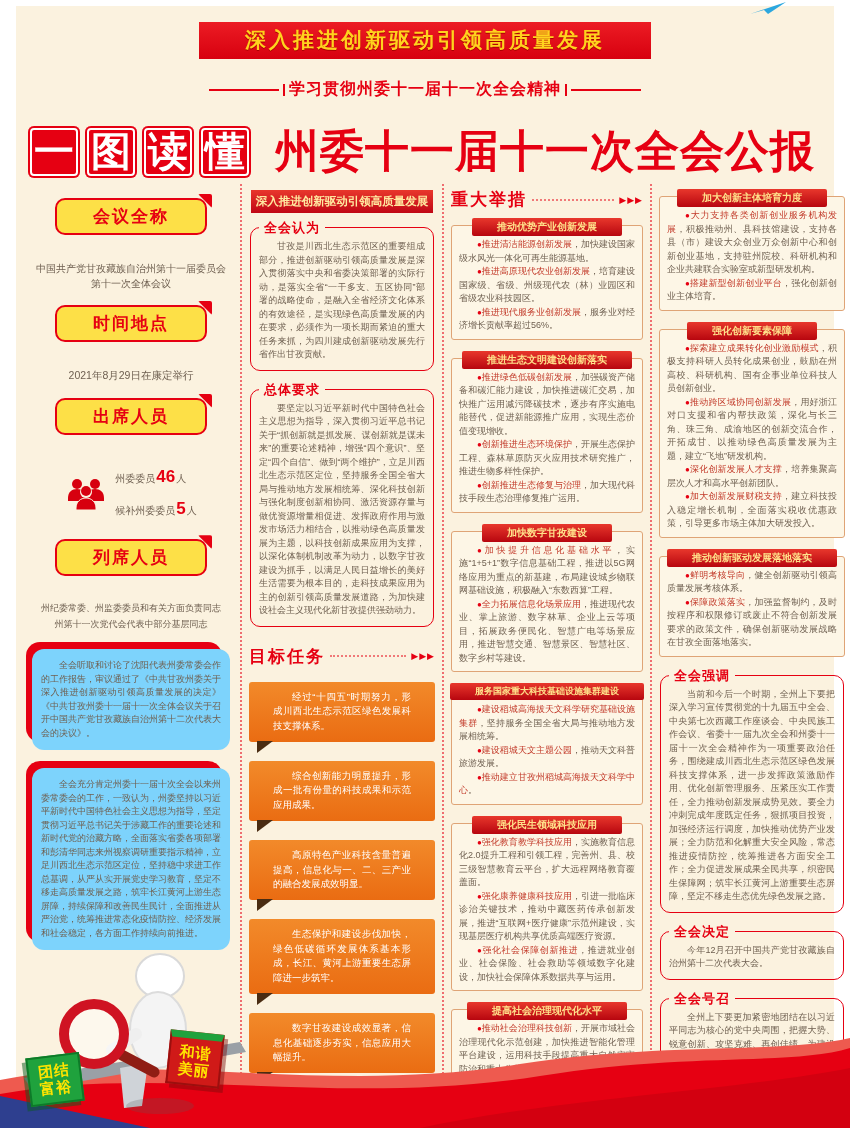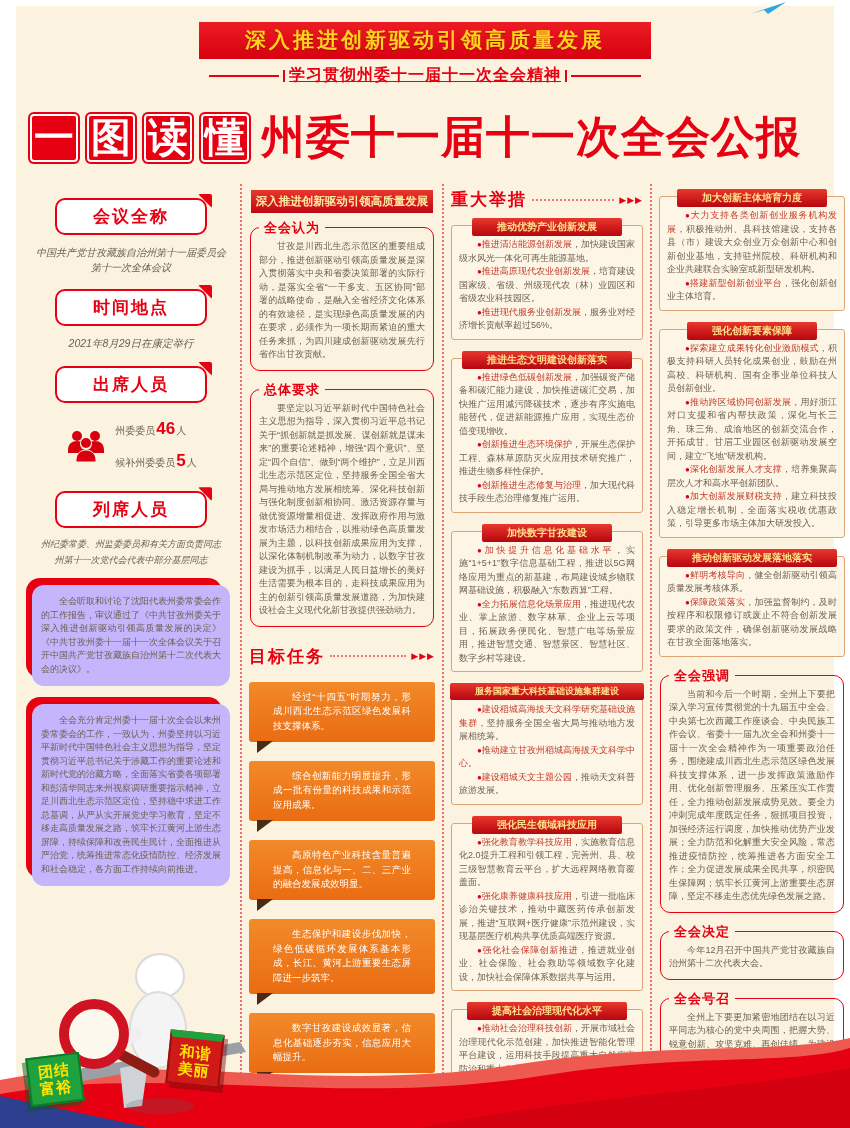--- a/index.html
+++ b/index.html
@@ -5,57 +5,57 @@
   * { margin:0; padding:0; box-sizing:border-box; }
   body { font-family:"Liberation Sans", sans-serif; background:#fff; }
   .page { position:relative; width:850px; height:1128px; background:#fff; overflow:hidden; }
   .poster { position:absolute; left:16px; top:6px; width:818px; height:1116px; background:#fbf2df; }
 
   
   .top-banner { width:452px; margin:16px auto 0; background:linear-gradient(180deg,#ec1c24,#d7000f);
     text-align:center; padding:4px 0 5px; }
   .top-banner span { font-size:21px; font-weight:bold; letter-spacing:3px;
     color:#ffd21e; text-shadow:0 1px 0 #a00; }
-  .sub-banner { display:flex; align-items:center; justify-content:center; margin-top:6px; color:#e60012;text-decoration:underline; }
+  .sub-banner { display:flex; align-items:center; justify-content:center; margin-top:20px; color:#e60012; }
   .sb-line { width:70px; height:0; border-top:2px solid #e60012; }
   .sb-bar { width:2px; height:12px; background:#e60012; margin:0 4px; }
   .sub-banner b { font-size:16px; letter-spacing:1px; }
 
   
   .title-row { display:flex; align-items:center; margin:22px 10px 0 12px; }
   .badge { display:flex; gap:5px; }
   .badge span { width:52px; height:52px; background:#e60012; color:#fff; border-radius:6px;
     font-size:40px; font-weight:bold; display:flex; align-items:center; justify-content:center;
     box-shadow:inset 0 0 0 2px #e60012, inset 0 0 0 4px #fff; }
-  .main-title { color:#e60012; font-size:44px; font-weight:bold; letter-spacing:1px; margin-left:10px; white-space:nowrap; }
+  .main-title { color:#e60012; font-size:44px; font-weight:bold; letter-spacing:1px; margin-left:24px; white-space:nowrap; }
 
   
   .columns { position:absolute; left:12px; top:178px; width:826px; height:938px; display:flex; }
   .col { height:100%; }
   .col1 { width:212px; padding:0 8px 0 2px; }
   .col2 { width:202px; padding:0 7px; border-left:2px dotted rgba(230,0,18,.55); }
   .col3 { width:208px; padding:0 7px; border-left:2px dotted rgba(230,0,18,.55); }
   .col4 { width:204px; padding:0 7px; border-left:2px dotted rgba(230,0,18,.55); border-right:2px dotted rgba(230,0,18,.55); }
 
   .txt { color:#6f6051; font-size:9px; line-height:1.5; text-align:justify; }
   .ind { text-indent:2em; }
 
   
-  .tag { position:relative; width:152px; margin:14px auto 10px; background:#ffffff; border:2px solid #e60012;
+  .tag { position:relative; width:152px; margin:14px auto 26px; background:#fde047; border:2px solid #e60012;
     border-radius:10px; text-align:center; padding:5px 0; color:#e60012; font-weight:bold; font-size:17px; letter-spacing:2px; }
   .fold { position:absolute; right:-7px; top:-6px; width:14px; height:14px; background:#e60012;
     clip-path:polygon(0 0,100% 0,100% 100%); border-radius:2px; }
-  .c-text { text-align:center; margin:2px 6px 6px;font-style:italic; }
+  .c-text { text-align:center; margin:2px 6px 6px; }
   .attend { display:flex; align-items:center; justify-content:center; gap:8px; margin:6px 0 2px; }
   .attend-rows { color:#6f6051; font-size:10px; line-height:1.9; }
   .attend-rows .num { color:#e60012; font-size:17px; font-weight:bold; padding:0 1px; }
 
   .rbox { position:relative; margin:18px 2px 0; }
   .rbox-sh { position:absolute; left:-6px; top:-7px; right:8px; bottom:8px; background:#e60012; border-radius:14px; }
-  .rbox-in { position:relative; background:#c4b5fd; border-radius:12px; padding:10px 9px; }
+  .rbox-in { position:relative; background:#7dd3fc; border-radius:12px; padding:10px 9px; }
 
   
   .ribbon { position:relative; margin:6px 2px 14px; background:linear-gradient(180deg,#e8372c,#c00715);
     color:#ffe9a0; font-size:11.5px; font-weight:bold; text-align:center; padding:4px 0; }
   .kb { position:relative; border:1.5px solid #e60012; border-radius:10px; padding:12px 8px 8px; margin:14px 1px 18px; }
   .kb-title { position:absolute; top:-9px; left:8px; background:#fbf2df; padding:0 5px;
     color:#e60012; font-weight:bold; font-size:13px; letter-spacing:1px; }
   .kb-line { position:absolute; top:-1px; left:88px; right:12px; border-top:1.5px solid #e60012; }
 
   .sec-head { display:flex; align-items:center; margin:4px 0 14px; }
@@ -226,22 +226,22 @@
 
         <div class="ms-box">
           <div class="msb">加快数字甘孜建设</div>
           <p class="bt"><span class="dot">●</span><span class="lead">加快提升信息化基础水平</span><span>，实施“1+5+1”数字信息基础工程，推进以5G网络应用为重点的新基建，布局建设城乡物联网基础设施，积极融入“东数西算”工程。</span></p>
           <p class="bt"><span class="dot">●</span><span class="lead">全力拓展信息化场景应用</span><span>，推进现代农业、掌上旅游、数字林草、企业上云等项目，拓展政务便民化、智慧广电等场景应用，推进智慧交通、智慧景区、智慧社区、数字乡村等建设。</span></p>
         </div>
 
         <div class="ms-box">
           <div class="msb" style="font-size:9px;">服务国家重大科技基础设施集群建设</div>
           <p class="bt"><span class="dot">●</span><span class="lead">建设稻城高海拔天文科学研究基础设施集群</span><span>，坚持服务全国全省大局与推动地方发展相统筹。</span></p>
+          <p class="bt"><span class="dot">●</span><span class="lead">建设稻城天文主题公园</span><span>，推动天文科普旅游发展。</span></p>
           <p class="bt"><span class="dot">●</span><span class="lead">推动建立甘孜州稻城高海拔天文科学中心</span><span>。</span></p>
-          <p class="bt"><span class="dot">●</span><span class="lead">建设稻城天文主题公园</span><span>，推动天文科普旅游发展。</span></p>
         </div>
 
         <div class="ms-box">
           <div class="msb">强化民生领域科技应用</div>
           <p class="bt"><span class="dot">●</span><span class="lead">强化教育教学科技应用</span><span>，实施教育信息化2.0提升工程和引领工程，完善州、县、校三级智慧教育云平台，扩大远程网络教育覆盖面。</span></p>
           <p class="bt"><span class="dot">●</span><span class="lead">强化康养健康科技应用</span><span>，引进一批临床诊治关键技术，推动中藏医药传承创新发展，推进“互联网+医疗健康”示范州建设，实现基层医疗机构共享优质高端医疗资源。</span></p>
           <p class="bt"><span class="dot">●</span><span class="lead">强化社会保障创新推进</span><span>，推进就业创业、社会保险、社会救助等领域数字化建设，加快社会保障体系数据共享与运用。</span></p>
         </div>
 
         <div class="ms-box">
@@ -255,21 +255,21 @@
       <div class="col col4">
         <div class="ms-box" style="margin-top:12px;">
           <div class="msb">加大创新主体培育力度</div>
           <p class="bt"><span class="dot">●</span><span class="lead">大力支持各类创新创业服务机构发展</span><span>，积极推动州、县科技馆建设，支持各县（市）建设大众创业万众创新中心和创新创业基地，支持驻州院校、科研机构和企业共建联合实验室或新型研发机构。</span></p>
           <p class="bt"><span class="dot">●</span><span class="lead">搭建新型创新创业平台</span><span>，强化创新创业主体培育。</span></p>
         </div>
 
         <div class="ms-box">
           <div class="msb">强化创新要素保障</div>
           <p class="bt"><span class="dot">●</span><span class="lead">探索建立成果转化创业激励模式</span><span>，积极支持科研人员转化成果创业，鼓励在州高校、科研机构、国有企事业单位科技人员创新创业。</span></p>
-          <p class="bt"><span class="dot">●</span><span class="lead">推动跨区域协同创新发展</span><span>，用好浙江对口支援和省内帮扶政策，深化与长三角、珠三角、成渝地区的创新交流合作，开拓成甘、甘眉工业园区创新驱动发展空间，建立“飞地”研发机构。</span></p>
+          <p class="bt"><span class="dot">●</span><span class="lead">推动跨区域协同创新发展</span><span>，用好浙江对口支援和省内帮扶政策，深化与长三角、珠三角、成渝地区的创新交流合作，开拓成甘、以推动绿色高质量发展为主题，建立“飞地”研发机构。</span></p>
           <p class="bt"><span class="dot">●</span><span class="lead">深化创新发展人才支撑</span><span>，培养集聚高层次人才和高水平创新团队。</span></p>
           <p class="bt"><span class="dot">●</span><span class="lead">加大创新发展财税支持</span><span>，建立科技投入稳定增长机制，全面落实税收优惠政策，引导更多市场主体加大研发投入。</span></p>
         </div>
 
         <div class="ms-box">
           <div class="msb">推动创新驱动发展落地落实</div>
           <p class="bt"><span class="dot">●</span><span class="lead">鲜明考核导向</span><span>，健全创新驱动引领高质量发展考核体系。</span></p>
           <p class="bt"><span class="dot">●</span><span class="lead">保障政策落实</span><span>，加强监督制约，及时按程序和权限修订或废止不符合创新发展要求的政策文件，确保创新驱动发展战略在甘孜全面落地落实。</span></p>
         </div>
 

